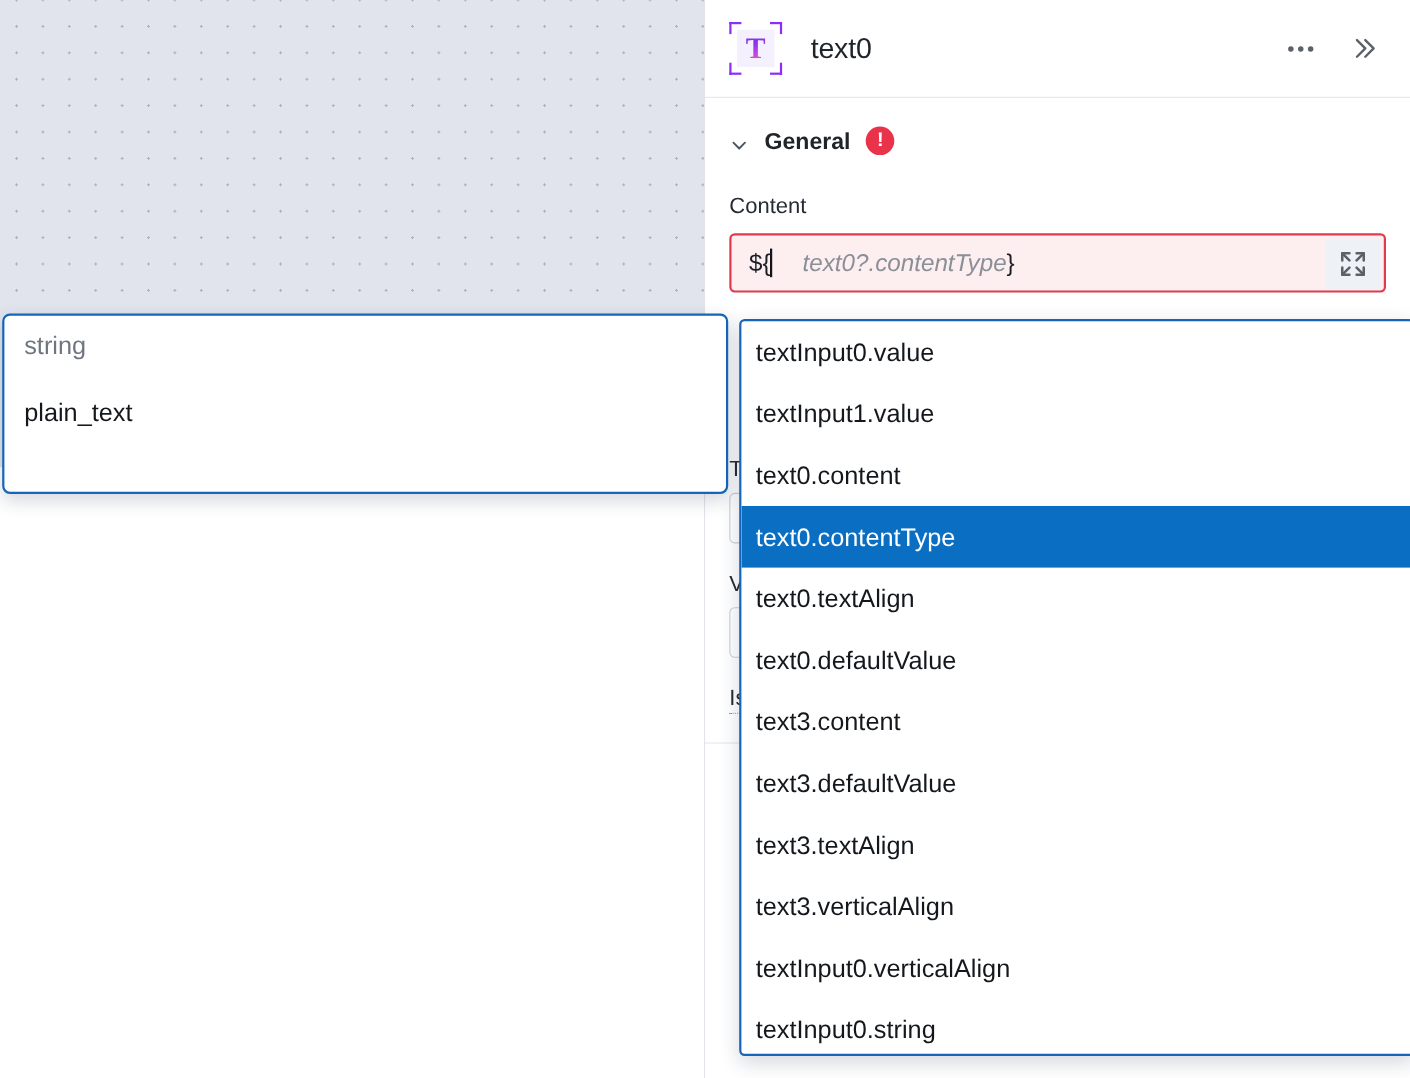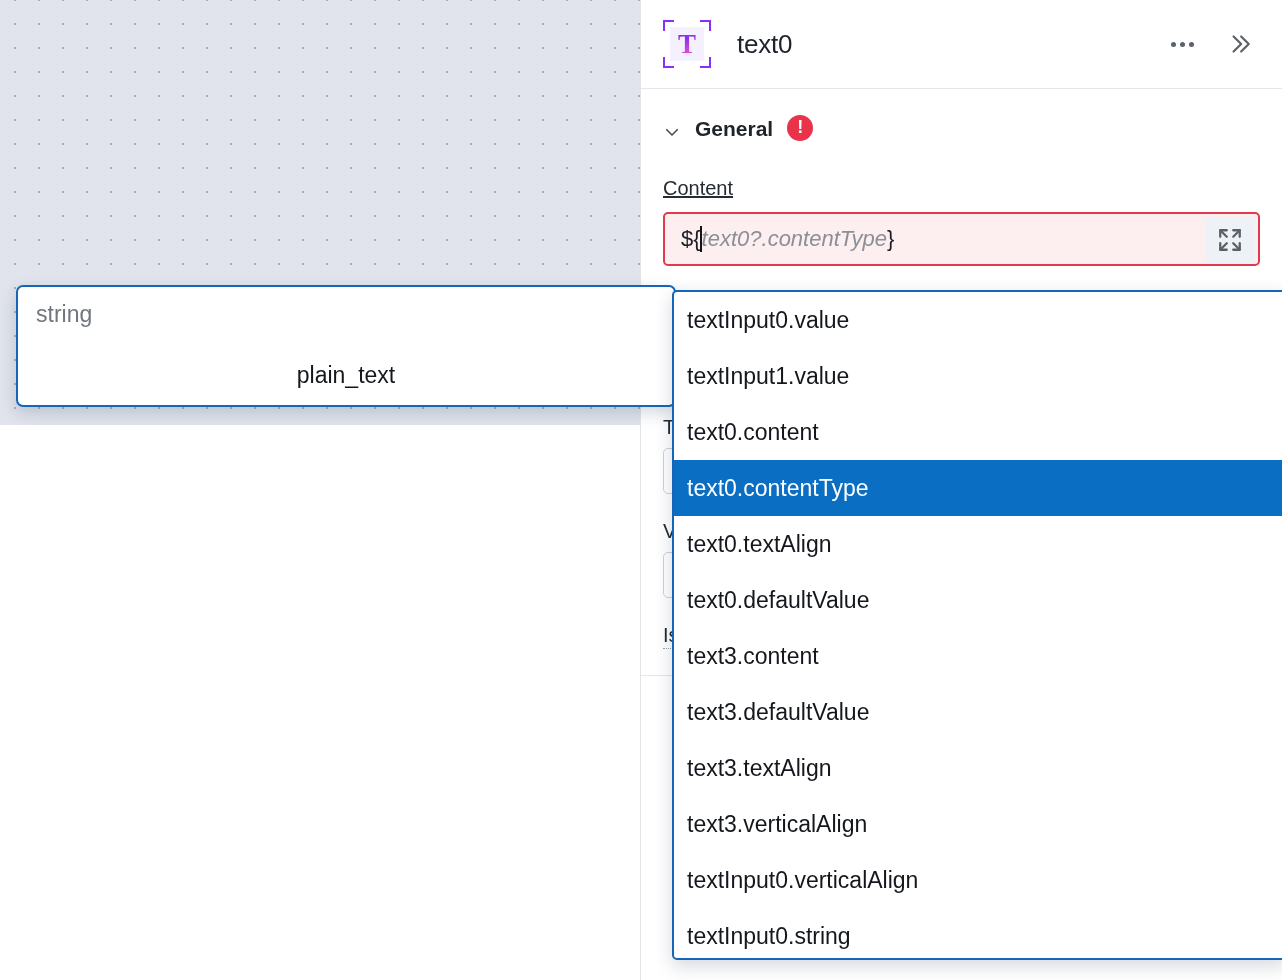--- a/index.html
+++ b/index.html
@@ -144,21 +144,20 @@
     color: #ffffff;
     font-size: 18px; font-weight: 700; line-height: 1;
     font-family: "Liberation Sans", sans-serif;
   }
   .error-badge span { position: relative; top: -1px; }
 
   .field-label {
     font-size: 20px;
     color: #262b33;
     margin-bottom: 12px;
-    text-decoration: underline;
   }
 
   .expr-input {
     position: relative;
     height: 54px;
     border: 2px solid #e03a4f;
     border-radius: 5px;
     background: #fdeef0;
     display: flex;
     align-items: center;
@@ -167,21 +166,21 @@
     overflow: hidden;
   }
   .expr-text { display: flex; align-items: center; white-space: nowrap; }
   .expr-brace { color: #1b1f25; font-weight: 400; }
   .caret {
     display: inline-block;
     width: 2px; height: 26px;
     background: #111418;
     margin: 0 0px 0 -1px;
   }
-  .expr-ph { color: #8a8f98; font-style: italic; }
+  .expr-ph { color: #8a8f98; font-style: italic; padding-left: 28px; }
   .expand-btn {
     position: absolute;
     right: 3px; top: 3px;
     width: 50px; height: 46px;
     background: #eef2f7;
     display: flex; align-items: center; justify-content: center;
     color: #5a6169;
     cursor: pointer;
   }
 
@@ -191,41 +190,40 @@
   .ghost-label.dotted { border-bottom: 1px dotted #9aa0a8; display: inline-block; padding-bottom: 1px; }
   .ghost-box {
     height: 46px; border: 1px solid #ccd1d8; border-radius: 5px;
     margin-top: 9px; background: #fff;
   }
   .divider { height: 1px; background: #e4e6ea; margin: 26px -22px 0 -22px; }
 
   
   .preview-popup {
     position: absolute;
-    left: 16px; top: 285px;
+    left: 2px; top: 285px;
     width: 660px;
-    height: 122px;
+    height: 164px;
     background: #ffffff;
     border: 2px solid #1565b8;
     border-radius: 7px;
     box-shadow: 0 6px 16px rgba(20,40,70,0.18);
     padding: 15px 18px 0 18px;
     z-index: 40;
   }
   .preview-type {
     font-size: 23px;
     color: #70767f;
     line-height: 1.1;
   }
   .preview-value {
     margin-top: 36px;
     font-size: 23px;
     color: #14181d;
     line-height: 1.1;
-    text-align: center;
   }
 
   
   .autocomplete {
     position: absolute;
     left: 672px; top: 290px;
     width: 614px;
     height: 670px;
     background: #ffffff;
     border: 2px solid #1565b8;

